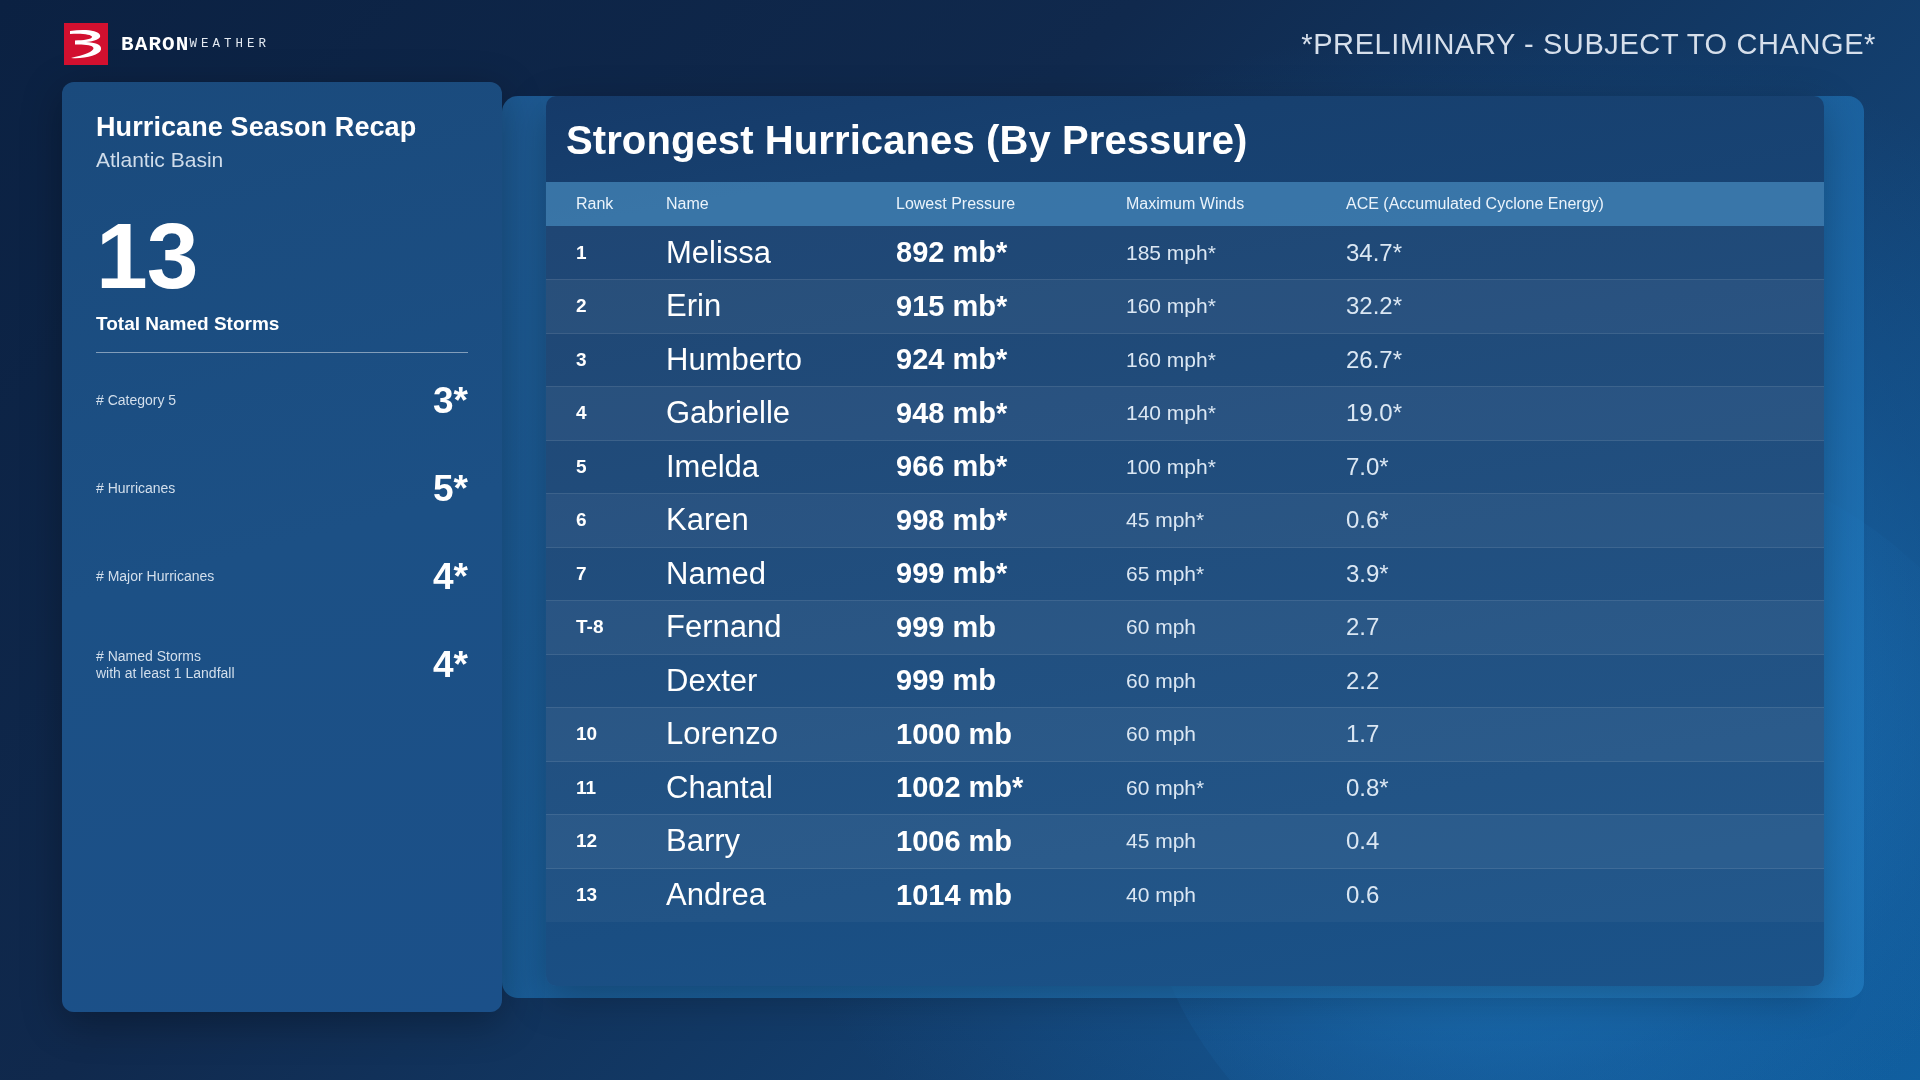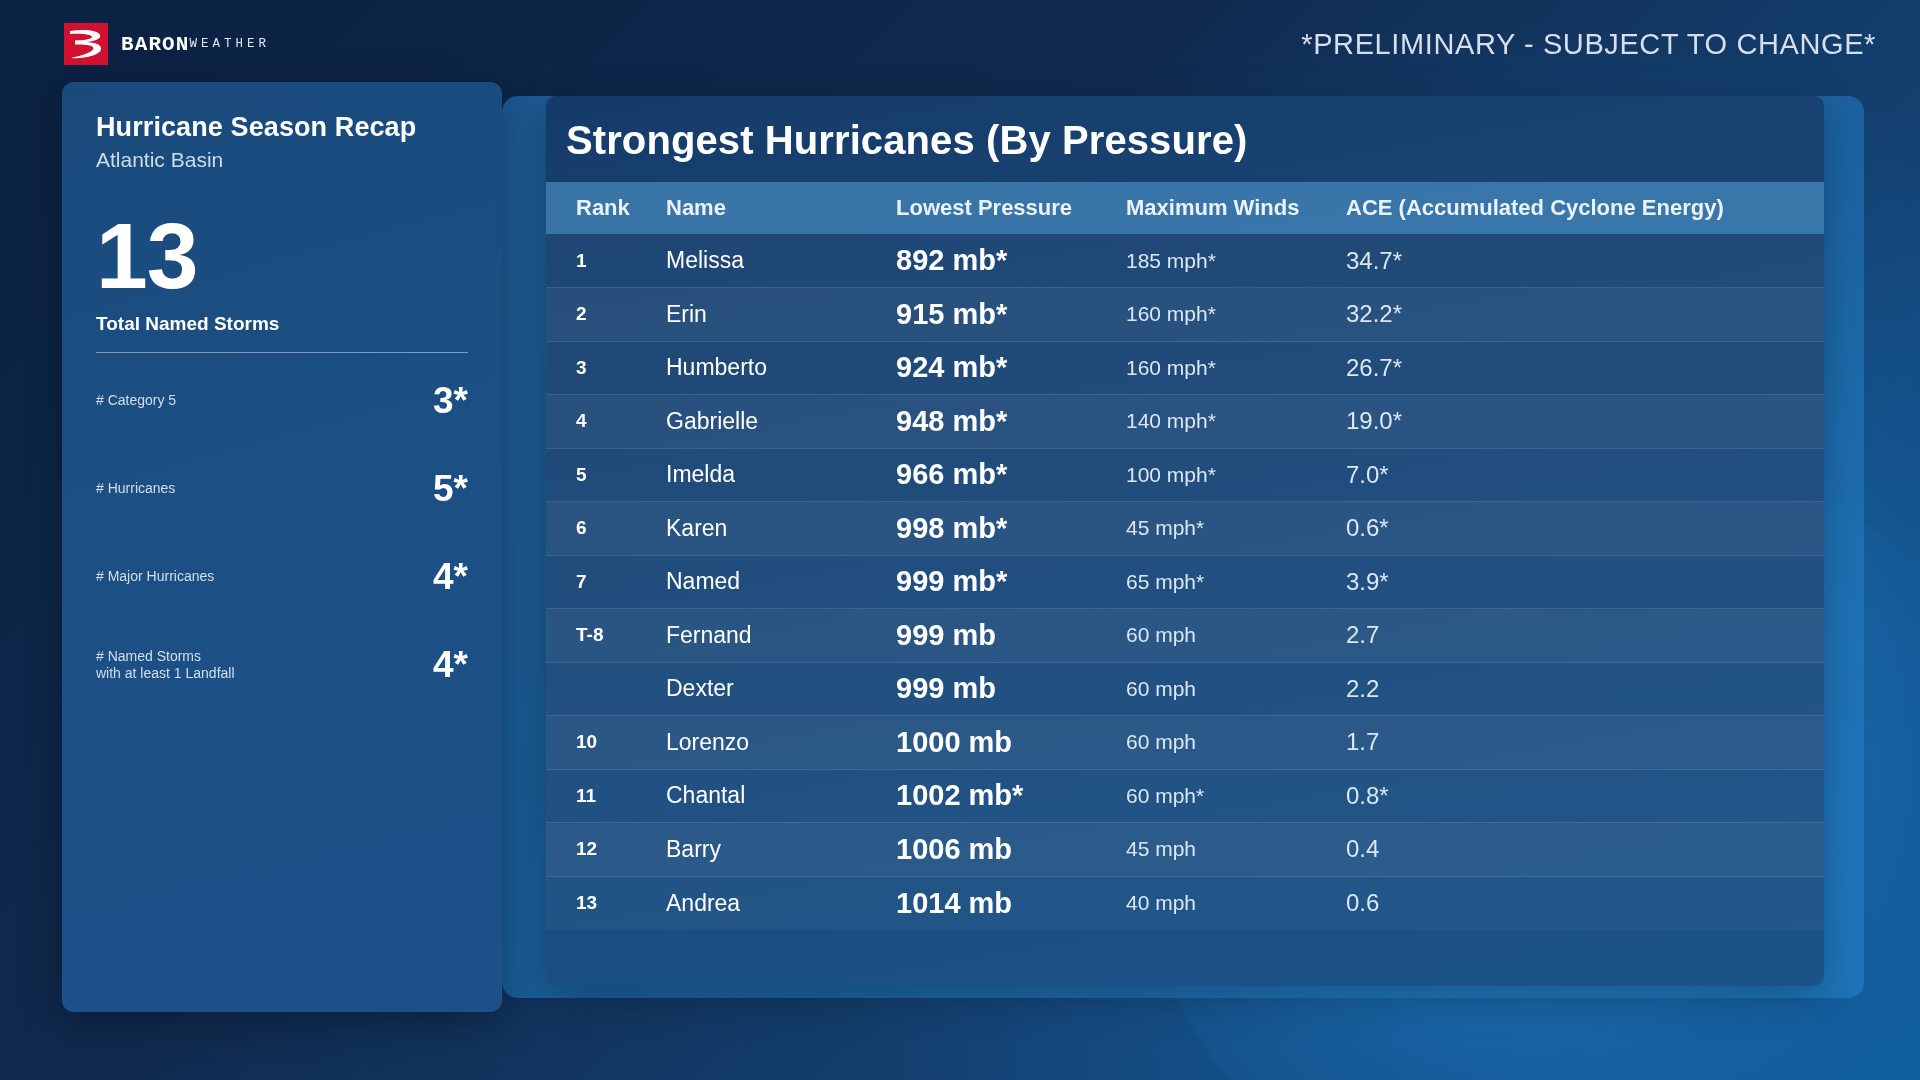--- a/index.html
+++ b/index.html
@@ -92,41 +92,41 @@
     box-shadow:0 12px 40px rgba(0,0,0,0.25);
     z-index:4;
   }
   .table-title{
     color:#ffffff; font-size:40px; font-weight:bold;
     padding:22px 0 0 20px; letter-spacing:0.1px;
   }
   .tbl{ width:100%; border-collapse:collapse; margin-top:19px; table-layout:fixed; }
   .tbl thead th{
     background:rgba(86,160,214,0.55);
-    color:#eaf3fb; font-size:22px; font-weight:bold;
+    color:#eaf3fb; font-size:16px; font-weight:normal;
     text-align:left; padding:13px 0 13px 0; height:44px;
   }
   .tbl tbody td{
     padding:0; height:53.5px; vertical-align:middle;
     border-bottom:1px solid rgba(255,255,255,0.13);
     background:rgba(255,255,255,0.035);
   }
   .tbl tbody tr:nth-child(even) td{ background:rgba(255,255,255,0.075); }
   .tbl tbody tr:last-child td{ border-bottom:none; }
 
   .c-rank{ width:120px; padding-left:30px !important; }
   .c-name{ width:230px; }
   .c-pres{ width:230px; }
   .c-wind{ width:220px; }
   .c-ace { width:auto; }
 
   thead .c-rank{ padding-left:30px !important; }
 
   .v-rank{ color:#ffffff; font-size:19px; font-weight:bold; }
-  .v-name{ color:#ffffff; font-size:23px; font-weight:300;margin-top:20px; }
+  .v-name{ color:#ffffff; font-size:31px; font-weight:300;margin-top:20px; }
   .v-pres{ color:#ffffff; font-size:29px; font-weight:bold; }
   .v-wind{ color:#dbe7f3; font-size:21px; font-weight:300; }
   .v-ace { color:#dbe7f3; font-size:24px; font-weight:300; }
 </style>
 </head>
 <body>
 
 <div id="stage">
 
   <div class="topbar">

